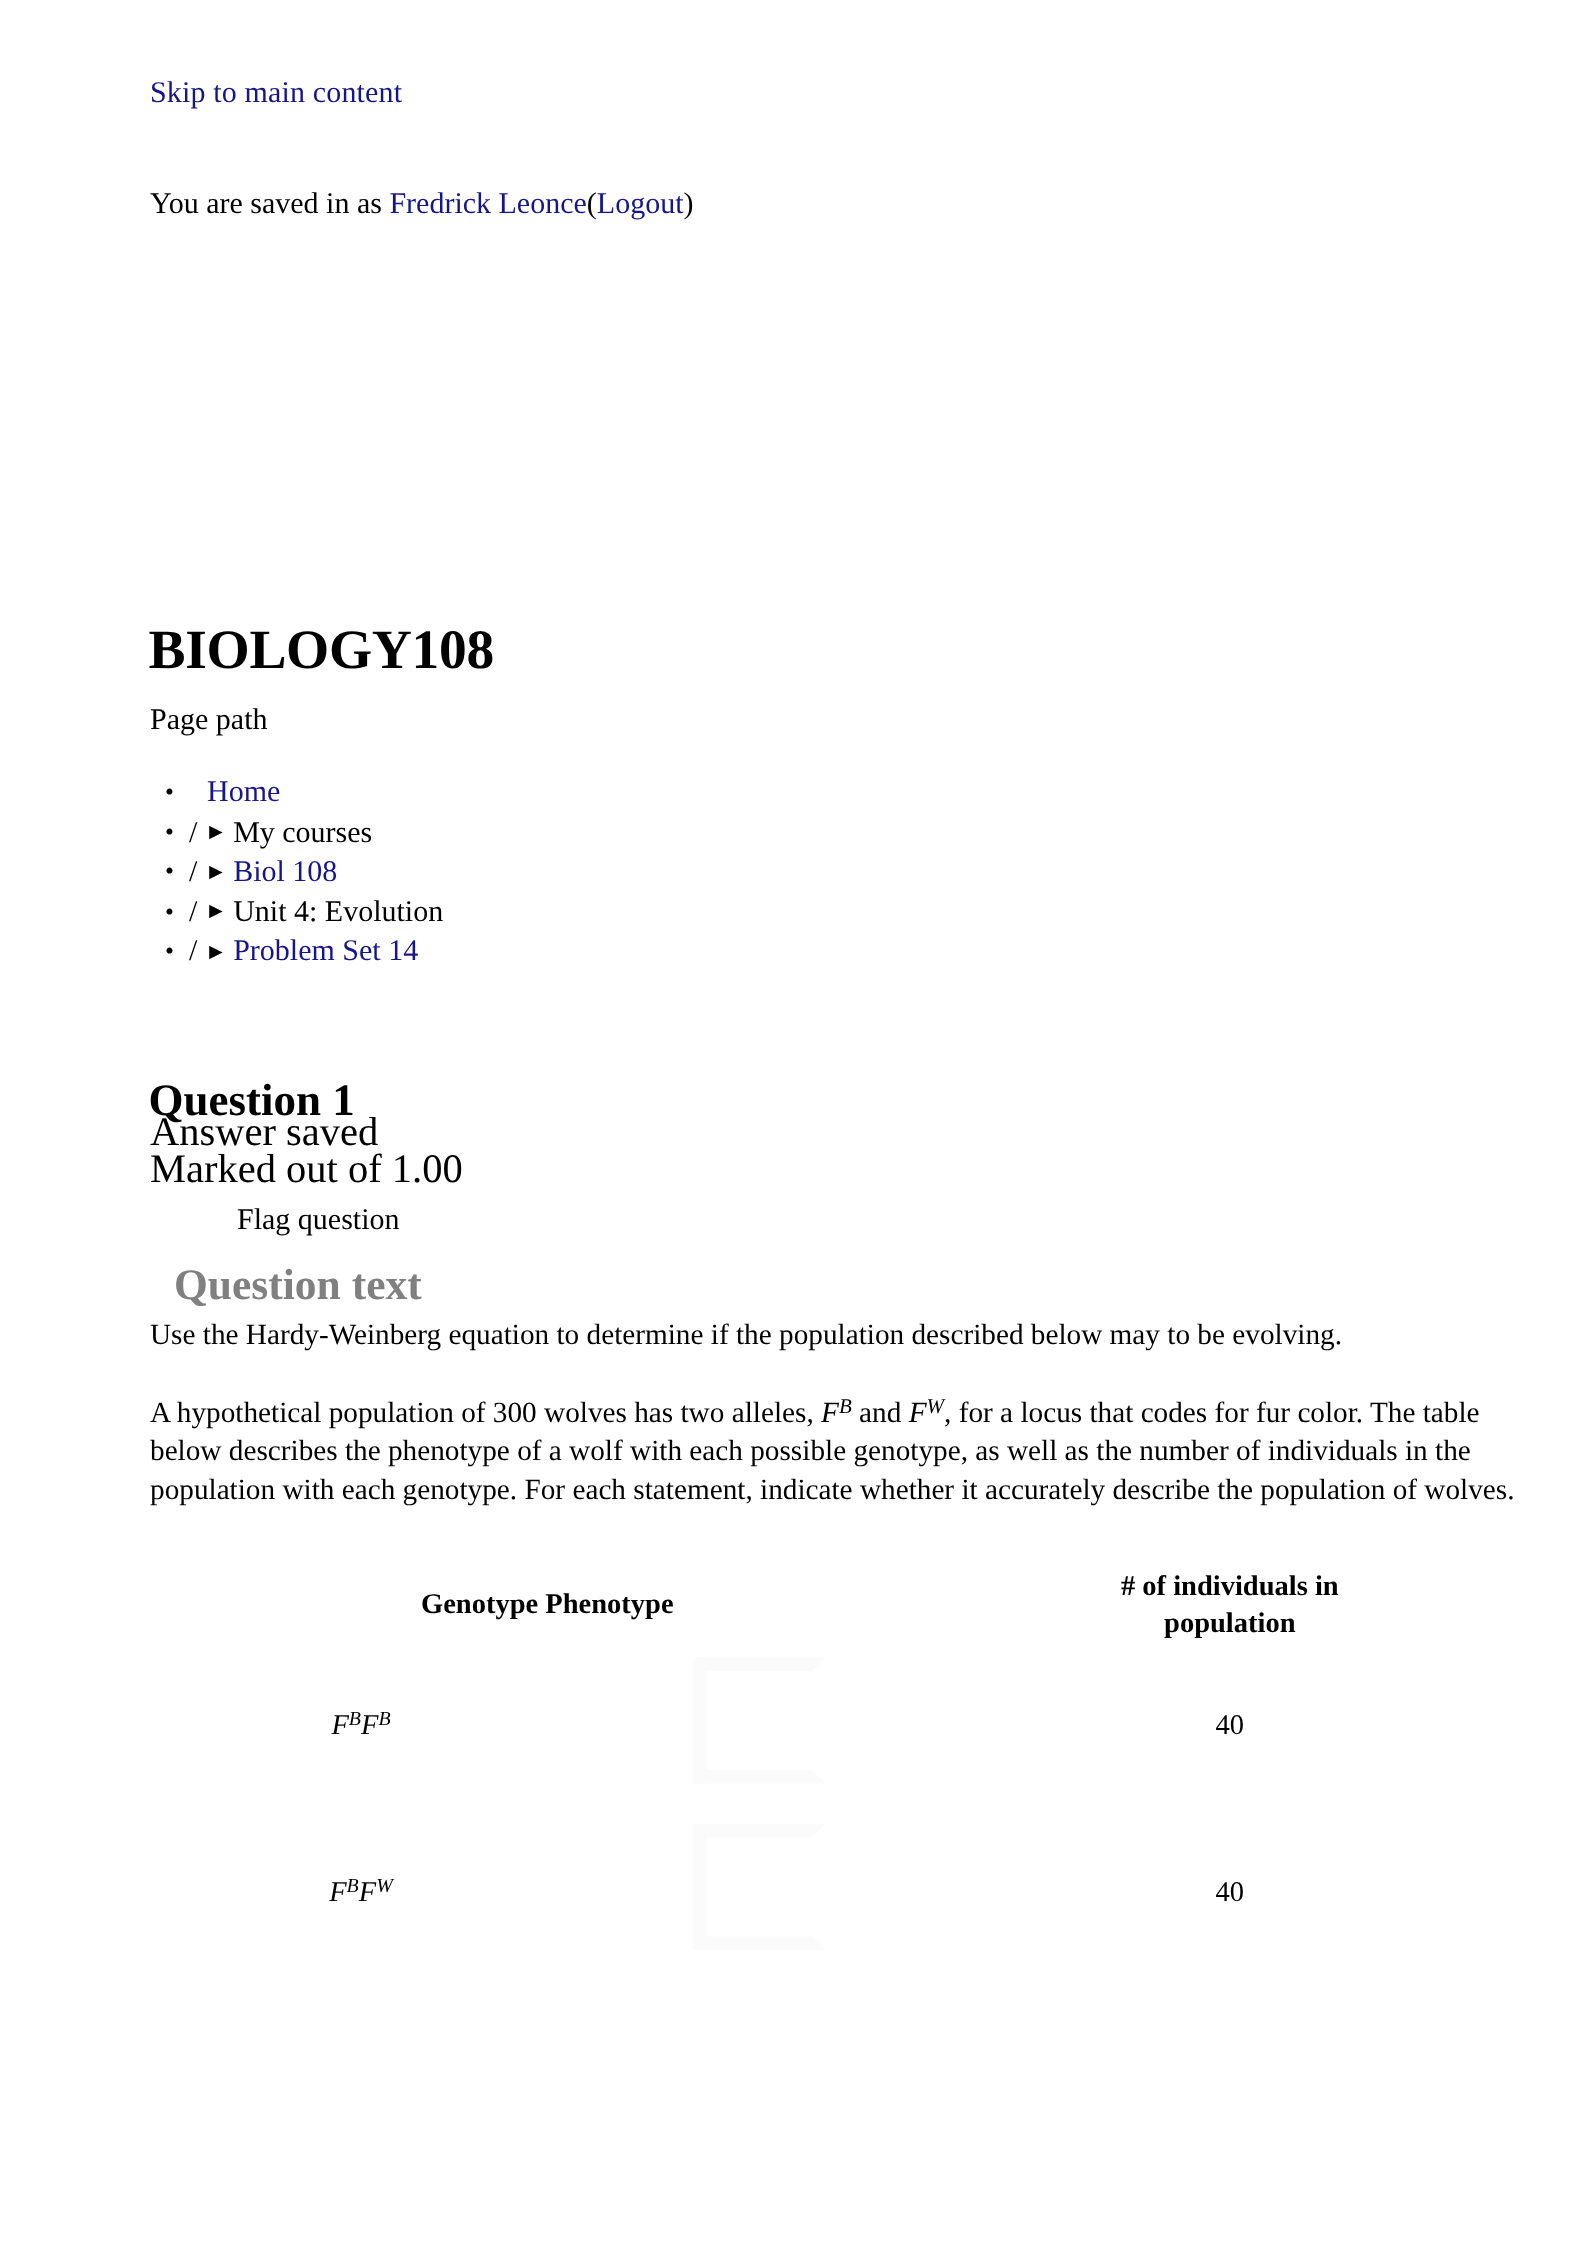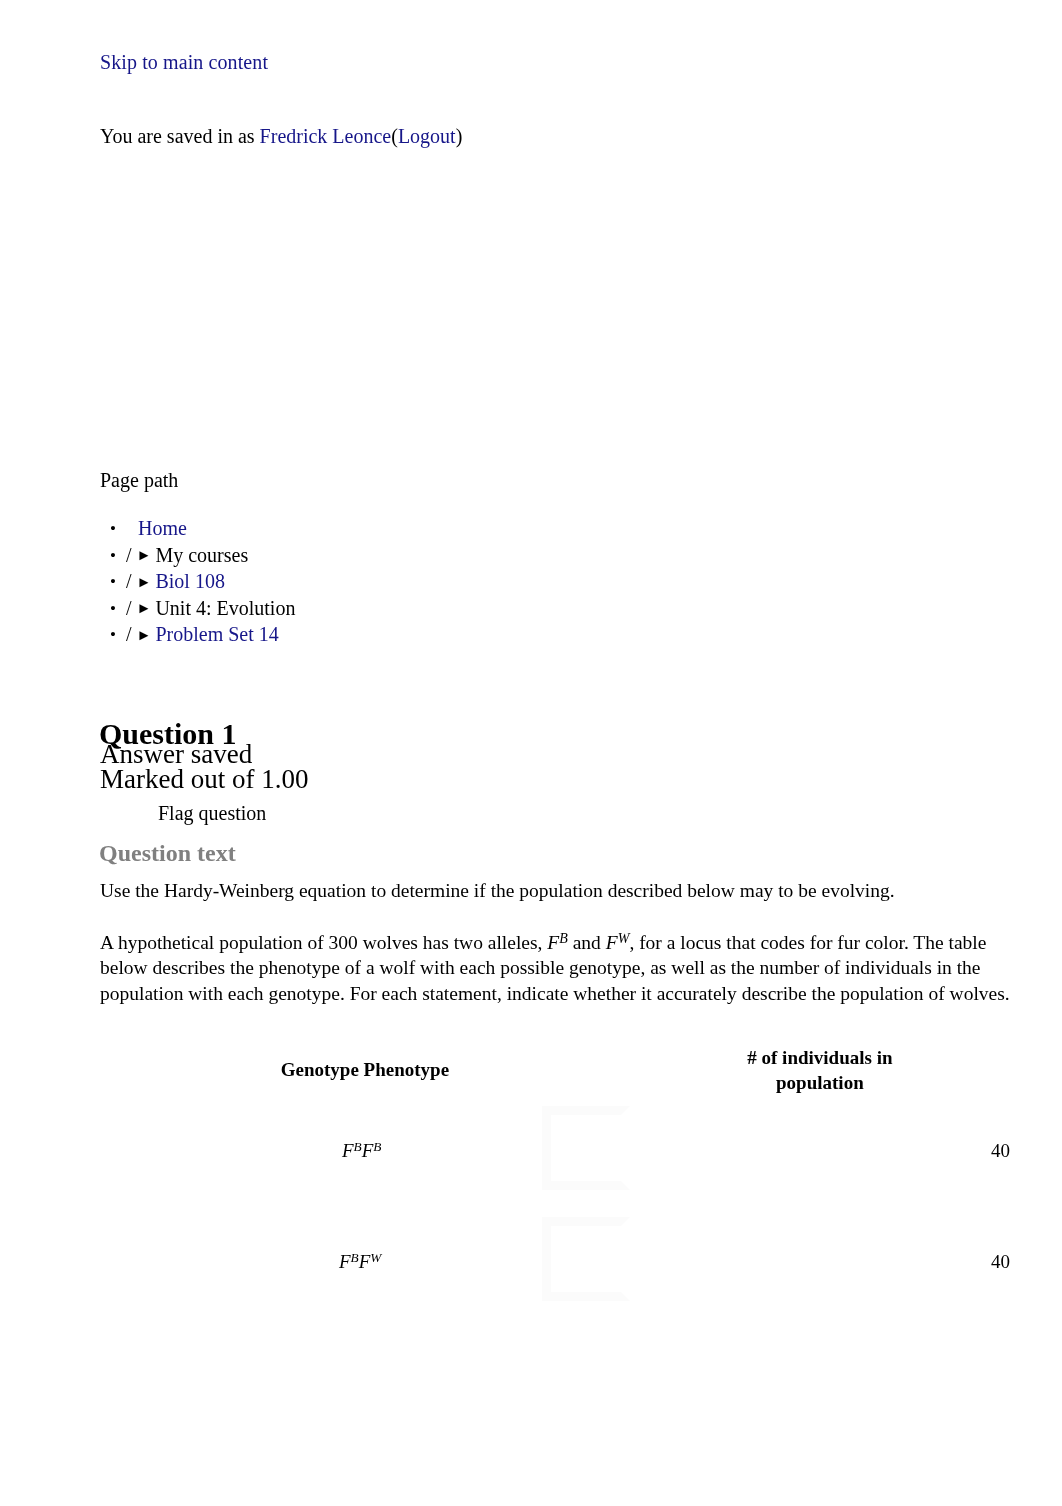--- a/index.html
+++ b/index.html
@@ -108,23 +108,23 @@
   }
   .answer-state div { height: 25px; line-height: 25px; }
   .flag-question {
     position: absolute;
     left: 158px;
     top: 800px;
     font-size: 20px;
   }
   .question-text-label {
     position: absolute;
-    left: 99px;
+    left: 116px;
     top: 838px;
-    font-size: 24px;
+    font-size: 29px;
     font-weight: bold;
     color: #808080;
   }
   .qbody {
     position: absolute;
     left: 100px;
     top: 878px;
     width: 910px;
     font-size: 19.5px;
     line-height: 1.31;
@@ -153,21 +153,21 @@
     font-size: 19px;
     font-weight: bold;
     padding: 0;
     vertical-align: middle;
     line-height: 1.3;
   }
   .geno-table td {
     font-size: 19px;
     padding: 0;
     vertical-align: middle;
-    text-align: right;
+    text-align: center;
   }
   .col-genotype { width: 222px; }
   .col-phenotype { width: 196px; }
   .col-count { width: 300px; }
   .th-genophen {
     text-align: center;
     white-space: nowrap;
   }
   .th-count {
     text-align: center;
@@ -197,20 +197,21 @@
 </style>
 </head>
 <body>
 
 <div class="page">
 
   <a class="skip-link" href="#main">Skip to main content</a>
 
   <div class="login-info"><span>You are saved in as </span><a class="link" href="#">Fredrick Leonce</a><span>(</span><a class="link" href="#">Logout</a><span>)</span></div>
 
+  <h1 class="site-title">BIOLOGY108</h1>
 
   <div class="page-path-label">Page path</div>
 
   <ul class="breadcrumb">
     <li class="crumb-first"><span class="bullet">•</span><a class="link crumb-text" href="#">Home</a></li>
     <li><span class="bullet">•</span><span class="sep">/</span><span class="arrow">►</span><span>My courses</span></li>
     <li><span class="bullet">•</span><span class="sep">/</span><span class="arrow">►</span><a class="link" href="#">Biol 108</a></li>
     <li><span class="bullet">•</span><span class="sep">/</span><span class="arrow">►</span><span>Unit 4: Evolution</span></li>
     <li><span class="bullet">•</span><span class="sep">/</span><span class="arrow">►</span><a class="link" href="#">Problem Set 14</a></li>
   </ul>

